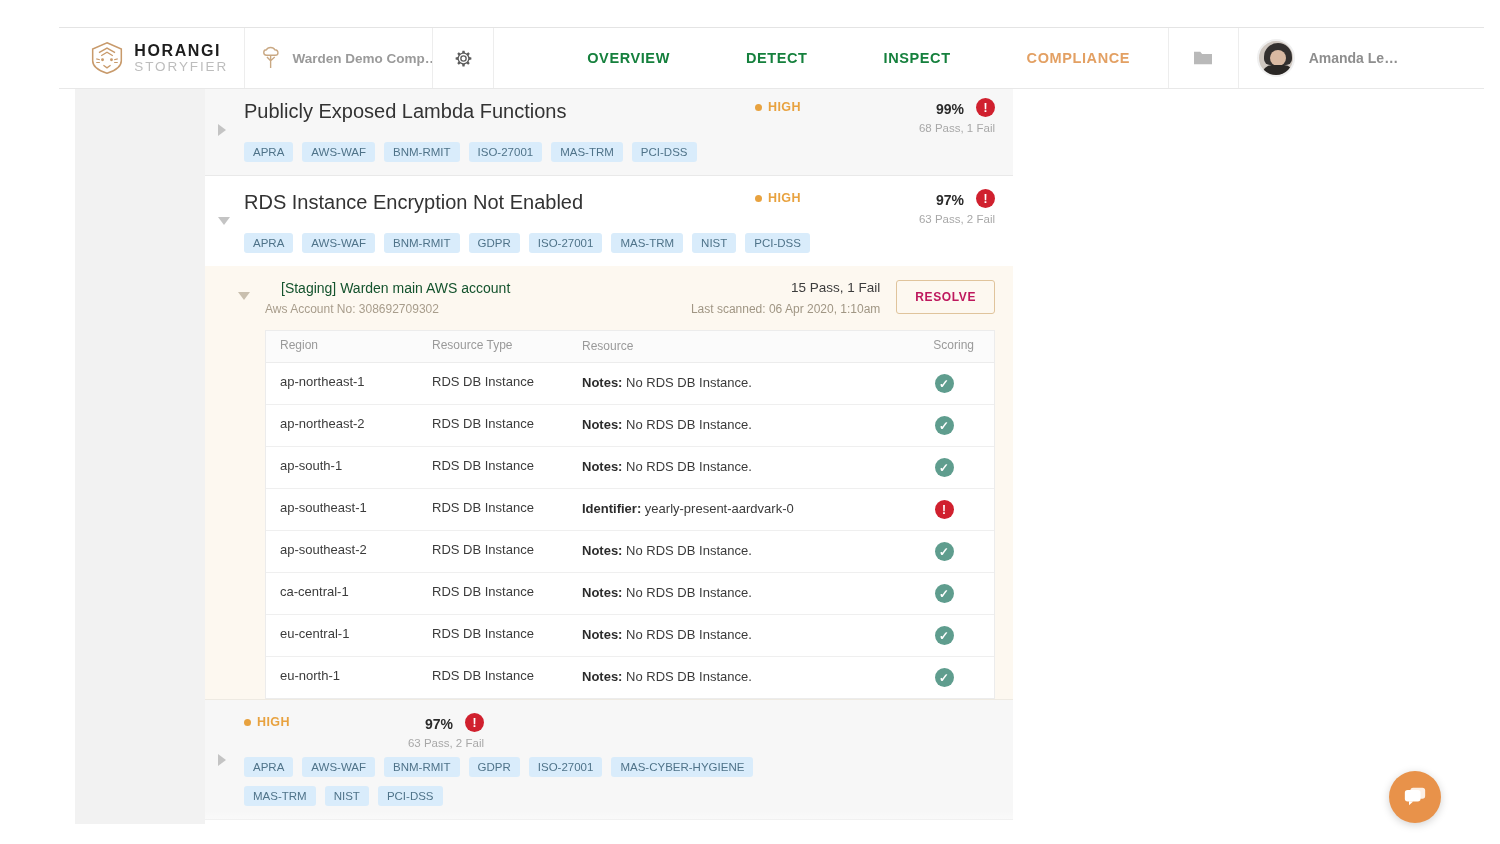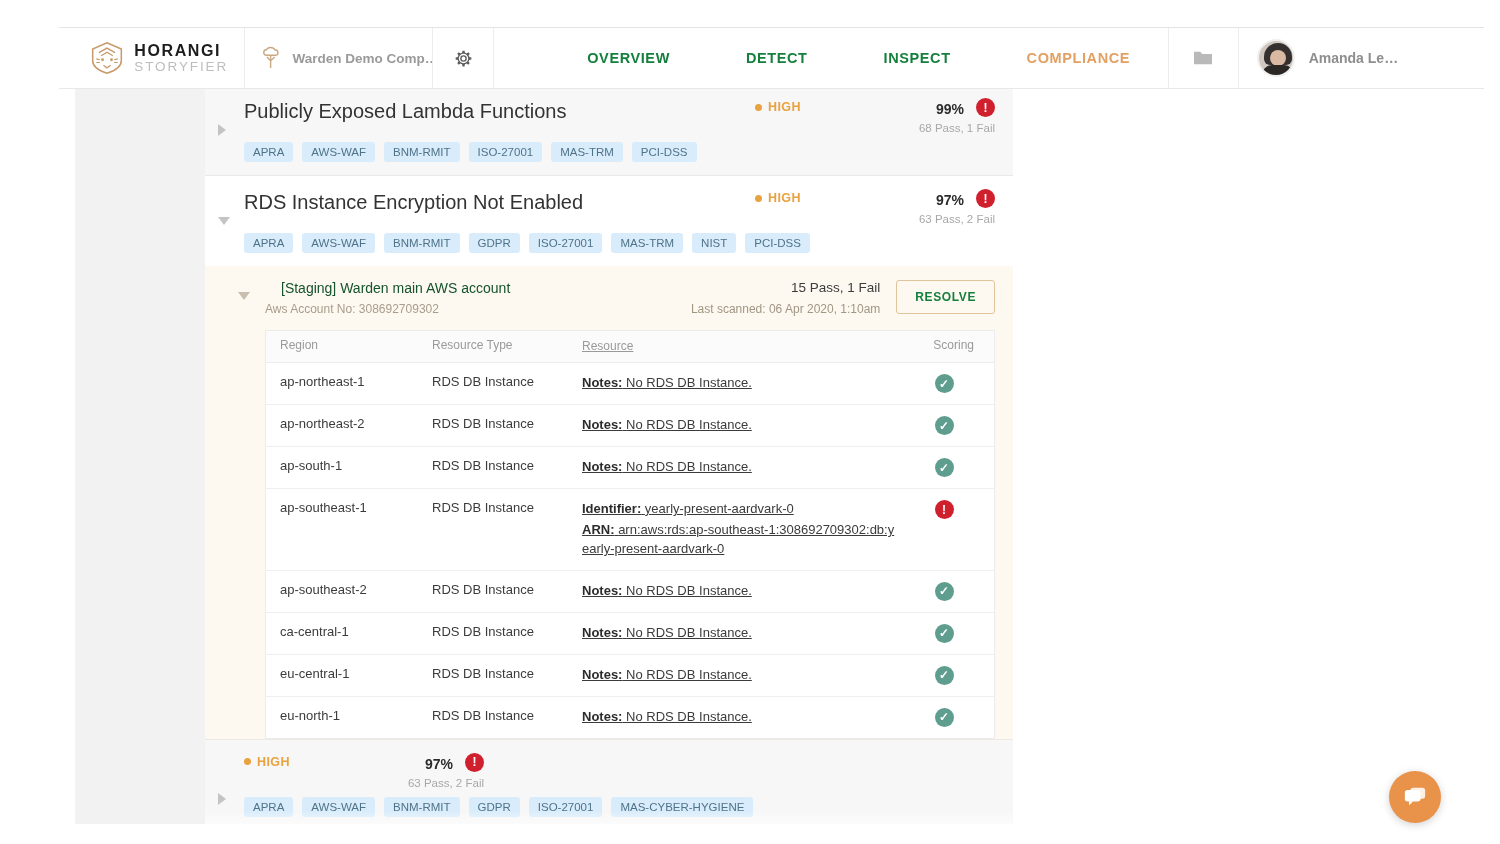--- a/index.html
+++ b/index.html
@@ -149,40 +149,40 @@
   }
   .account > .caret.down { border-top-color: #c9bfae; top: 26px; margin-top: 0; left: 33px; }
   .acct-head { display: flex; align-items: flex-start; padding-left: 21px; }
   .acct-left { flex: 1; }
   .acct-name { font-size: 14px; color: #14532d; margin-left: 16px; }
   .acct-no { font-size: 12px; color: #a89d8c; margin-top: 6px; }
   .acct-right { text-align: right; padding-right: 2px; }
   .acct-counts { font-size: 13.5px; color: #3d3d3d; }
   .acct-scan { font-size: 12px; color: #a09684; margin-top: 7px; }
   .resolve-btn {
-    border: 1px solid #e0c49c; color: #15803d; background: transparent;
+    border: 1px solid #e0c49c; color: #be185d; background: transparent;
     font-size: 12px; font-weight: bold; letter-spacing: 0.6px;
     padding: 9px 18px; border-radius: 3px; cursor: pointer; margin-left: 14px;
     font-family: "Liberation Sans", sans-serif;
   }
   .acct-right-wrap { display: flex; align-items: flex-start; }
 
   .rtable { margin: 14px 0 0 21px; background: #ffffff; border: 1px solid #ececec; }
   .rt-head {
     display: flex; background: #fbfbfb; border-bottom: 1px solid #ececec;
     padding: 7px 14px; font-size: 12px; color: #9a9a9a;
   }
   .rt-row {
     display: flex; border-bottom: 1px solid #efefef; padding: 11px 14px;
     font-size: 13px; color: #3b3b3b; align-items: flex-start;
   }
   .rt-row:last-child { border-bottom: none; }
   .c-region { width: 152px; flex: none; }
   .c-type { width: 150px; flex: none; }
-  .c-res { flex: 1; padding-right: 12px; line-height: 1.45; text-decoration: underline; }
+  .c-res { flex: 1; padding-right: 12px; line-height: 1.45; }
   .c-score { width: 72px; flex: none; display: flex; justify-content: center; }
   .rt-head .c-score { justify-content: flex-end; padding-right: 6px; }
   .res-label { font-weight: bold; color: #2c2c2c; }
   .arn-wrap { display: block; margin-top: 2px; word-break: break-all; }
 
   
   .chat {
     position: absolute; right: 59px; bottom: 21px; width: 52px; height: 52px;
     border-radius: 50%; background: #e8924a; cursor: pointer;
     display: flex; align-items: center; justify-content: center;
@@ -364,21 +364,20 @@
               <span class="badge pass">✓</span>
             </div>
         </div>
 
         <div class="rt-row">
           <div class="c-region">ap-southeast-1</div>
           <div class="c-type">RDS DB Instance</div>
           <div class="c-res">
             <span class="res-label">Identifier:</span>
             <span>yearly-present-aardvark-0</span>
-            <span class="arn-wrap"><span class="res-label">ARN:</span> <span>arn:aws:rds:ap-southeast-1:308692709302:db:yearly-present-aardvark-0</span></span>
           </div>
           <div class="c-score">
               <span class="badge fail">!</span>
             </div>
         </div>
 
         <div class="rt-row">
           <div class="c-region">ap-southeast-2</div>
           <div class="c-type">RDS DB Instance</div>
           <div class="c-res"><span class="res-label">Notes:</span> <span>No RDS DB Instance.</span></div>

